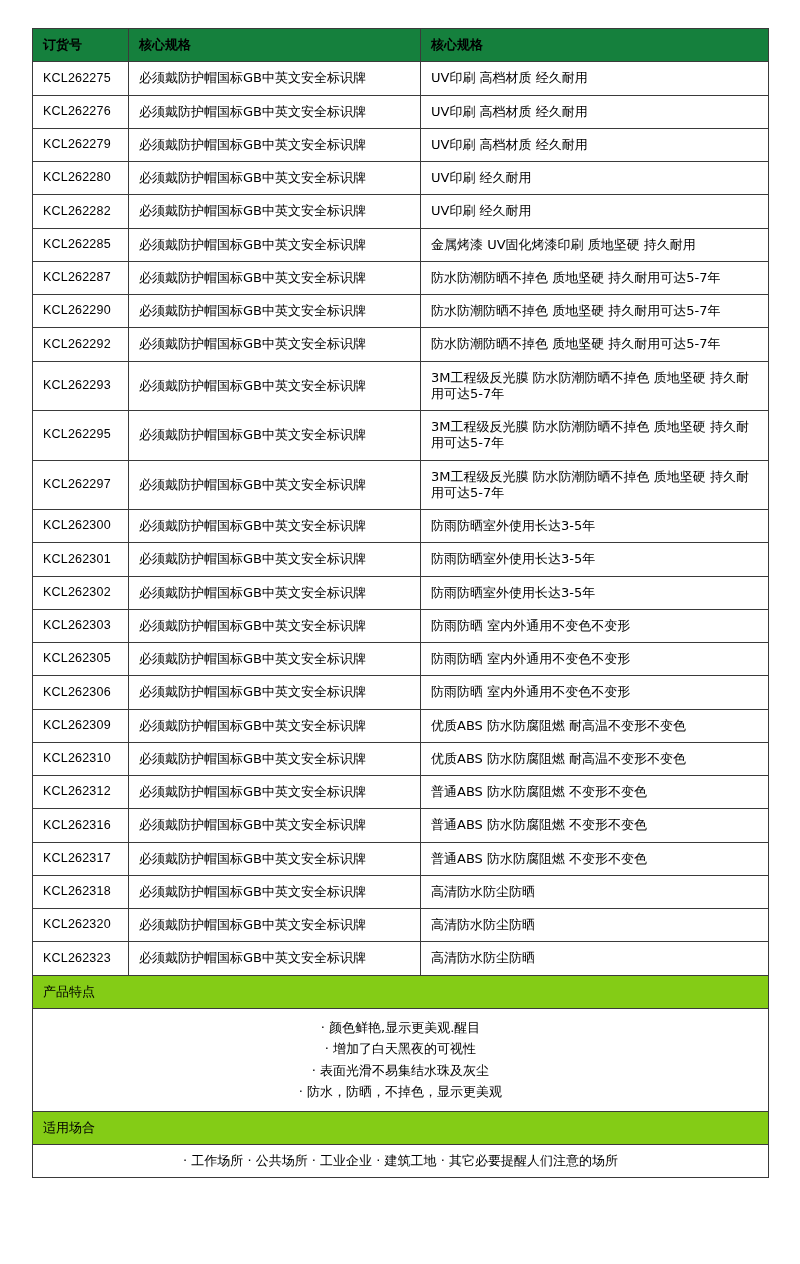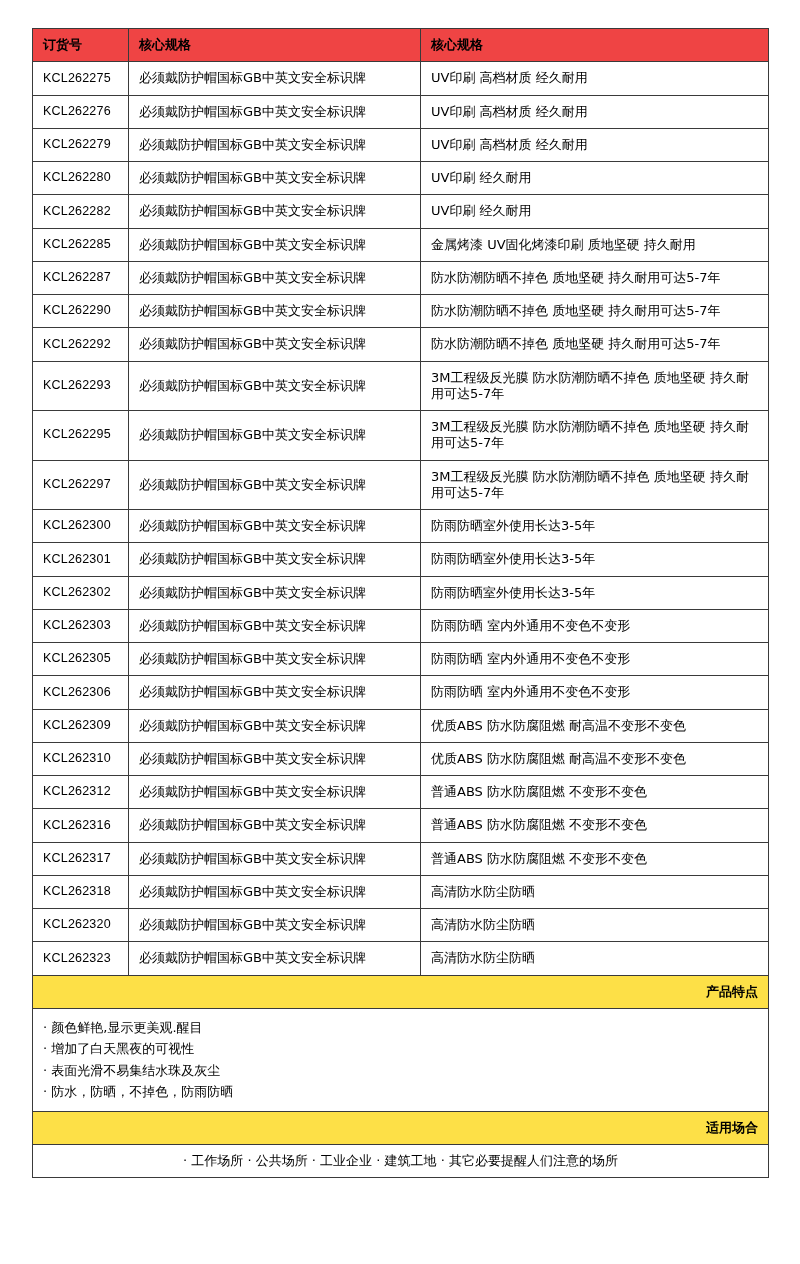--- a/index.html
+++ b/index.html
@@ -25,40 +25,41 @@
   }
   table.spec th,
   table.spec td {
     border: 1px solid #3a3a3a;
     padding: 8px 10px;
     vertical-align: middle;
     line-height: 1.25;
     word-break: break-all;
   }
   thead th {
-    background: #ef4444;
+    background: #15803d;
     text-align: left;
     font-weight: bold;
     font-size: 13px;
   }
   .col-code  { width: 96px;  }
   .col-name  { width: 292px; }
   .col-spec  { width: 348px; }
   td.cell-code {
     font-family: Liberation Sans, sans-serif;
     font-size: 12.5px;
     letter-spacing: 0.2px;
   }
   td.section-header {
-    background: #fde047;
-    text-align: right;
-    font-weight: bold;
+    background: #84cc16;
+    text-align: left;
+    font-weight: normal;
     padding: 7px 10px;
   }
   td.features-cell {
+    text-align: center;
     padding: 10px 10px 12px 10px;
   }
   .feature-item {
     line-height: 1.65;
     font-size: 13px;
   }
   td.occasions-cell {
     text-align: center;
     padding: 12px 10px;
     font-size: 13px;
@@ -215,21 +216,21 @@
       </tbody>
     <tbody>
       <tr>
         <td colspan="3" class="section-header">产品特点</td>
       </tr>
       <tr>
         <td colspan="3" class="features-cell">
             <div class="feature-item">· 颜色鲜艳,显示更美观.醒目</div>
             <div class="feature-item">· 增加了白天黑夜的可视性</div>
             <div class="feature-item">· 表面光滑不易集结水珠及灰尘</div>
-            <div class="feature-item">· 防水，防晒，不掉色，防雨防晒</div>
+            <div class="feature-item">· 防水，防晒，不掉色，显示更美观</div>
           </td>
       </tr>
       <tr>
         <td colspan="3" class="section-header">适用场合</td>
       </tr>
       <tr>
         <td colspan="3" class="occasions-cell">· 工作场所 · 公共场所 · 工业企业 · 建筑工地 · 其它必要提醒人们注意的场所</td>
       </tr>
     </tbody>
   </table>

